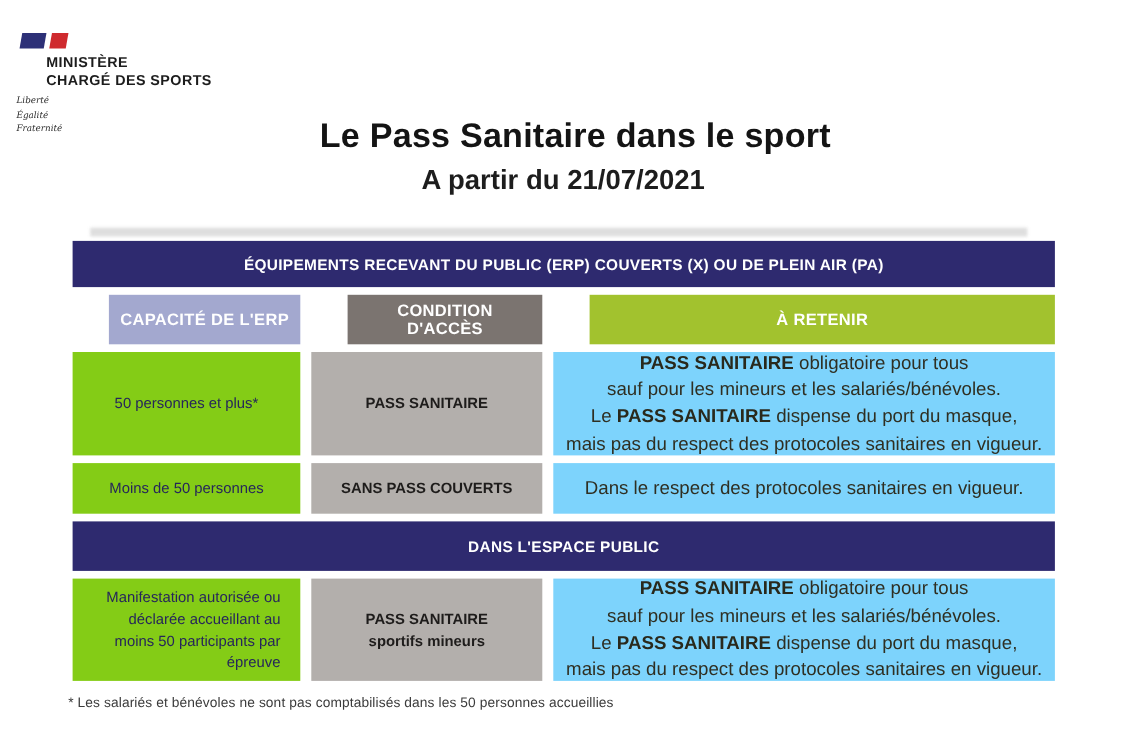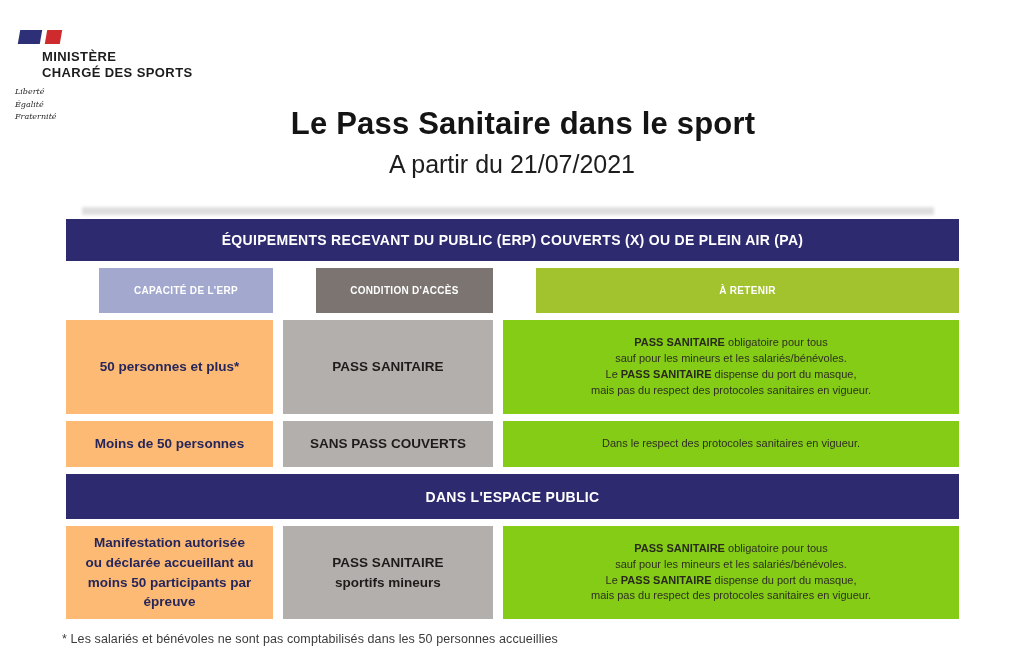--- a/index.html
+++ b/index.html
@@ -16,45 +16,45 @@
   .flag { display:flex; gap:5px; margin-left:4px; margin-bottom:5px; }
   .flag .blue  { width:22px; height:14px; background:#2d3077; transform:skewX(-10deg); }
   .flag .red   { width:15px; height:14px; background:#cf2a2e; transform:skewX(-10deg); }
   .ministry { font-weight:bold; font-size:13px; line-height:1.2; letter-spacing:.4px; color:#1c1c1c;margin-left:27px; }
   .motto { margin-top:6px; font-family:"DejaVu Serif", serif; font-style:italic; font-size:8px; line-height:1.55; color:#2a2a2a; }
 
   
   .page-title { position:absolute; top:106px; left:0; width:100%; text-align:center;
                 font-size:31px; font-weight:bold; color:#141414; letter-spacing:.2px;padding-left:22px; }
   .page-subtitle { position:absolute; top:150px; left:0; width:100%; text-align:center;
-                   font-size:25px; color:#1d1d1d; }
+                   font-size:25px; color:#1d1d1d;font-weight:bold; }
 
   
   .shadow-strip { position:absolute; left:82px; top:207px; width:852px; height:8px;
                   background:#d9d9d9; filter:blur(1.5px); opacity:.85; }
 
   
   .grid {
     position:absolute; left:66px; top:219px; width:893px;
     display:grid;
     grid-template-columns:207px 210px 456px;
     grid-template-rows:42px 45px 94px 46px 45px 93px;
     column-gap:10px; row-gap:7px;
   }
   .cell { display:flex; flex-direction:column; align-items:center; justify-content:center;
           text-align:center; padding:4px 10px; }
   .section-header { grid-column:1 / -1; background:#2e2a6f; color:#ffffff;
                     font-weight:bold; font-size:14px; letter-spacing:.3px; }
-  .colhead { color:#ffffff; font-weight:bold; font-size:10px; letter-spacing:.3px;margin-left:33px; }
+  .colhead { color:#ffffff; font-weight:bold; font-size:15px; letter-spacing:.3px;margin-left:33px; }
   .colhead.c1 { background:#a3a8cf; }
   .colhead.c2 { background:#7b7470; }
   .colhead.c3 { background:#a2c22e; }
-  .lav  { background:#fdba74; color:#26265a; font-weight:bold; font-size:13.5px; line-height:1.45; }
+  .lav  { background:#84cc16; color:#26265a; font-weight:normal; font-size:13.5px; line-height:1.45;text-align:right; }
   .gry  { background:#b3afac; color:#1e1c1b; font-weight:bold; font-size:13.5px; line-height:1.45; }
-  .grn  { background:#84cc16; color:#2f2f22; font-size:11px; line-height:1.45; }
+  .grn  { background:#7dd3fc; color:#2f2f22; font-size:17px; line-height:1.45; }
   .grn b { color:#29291c; }
   .rl { white-space:nowrap; }
 
   
   .footnote { position:absolute; left:62px; top:632px; font-size:12.5px; color:#3b3b3b; letter-spacing:.1px; }
 </style>
 </head>
 <body>
 
 <div class="logo">

